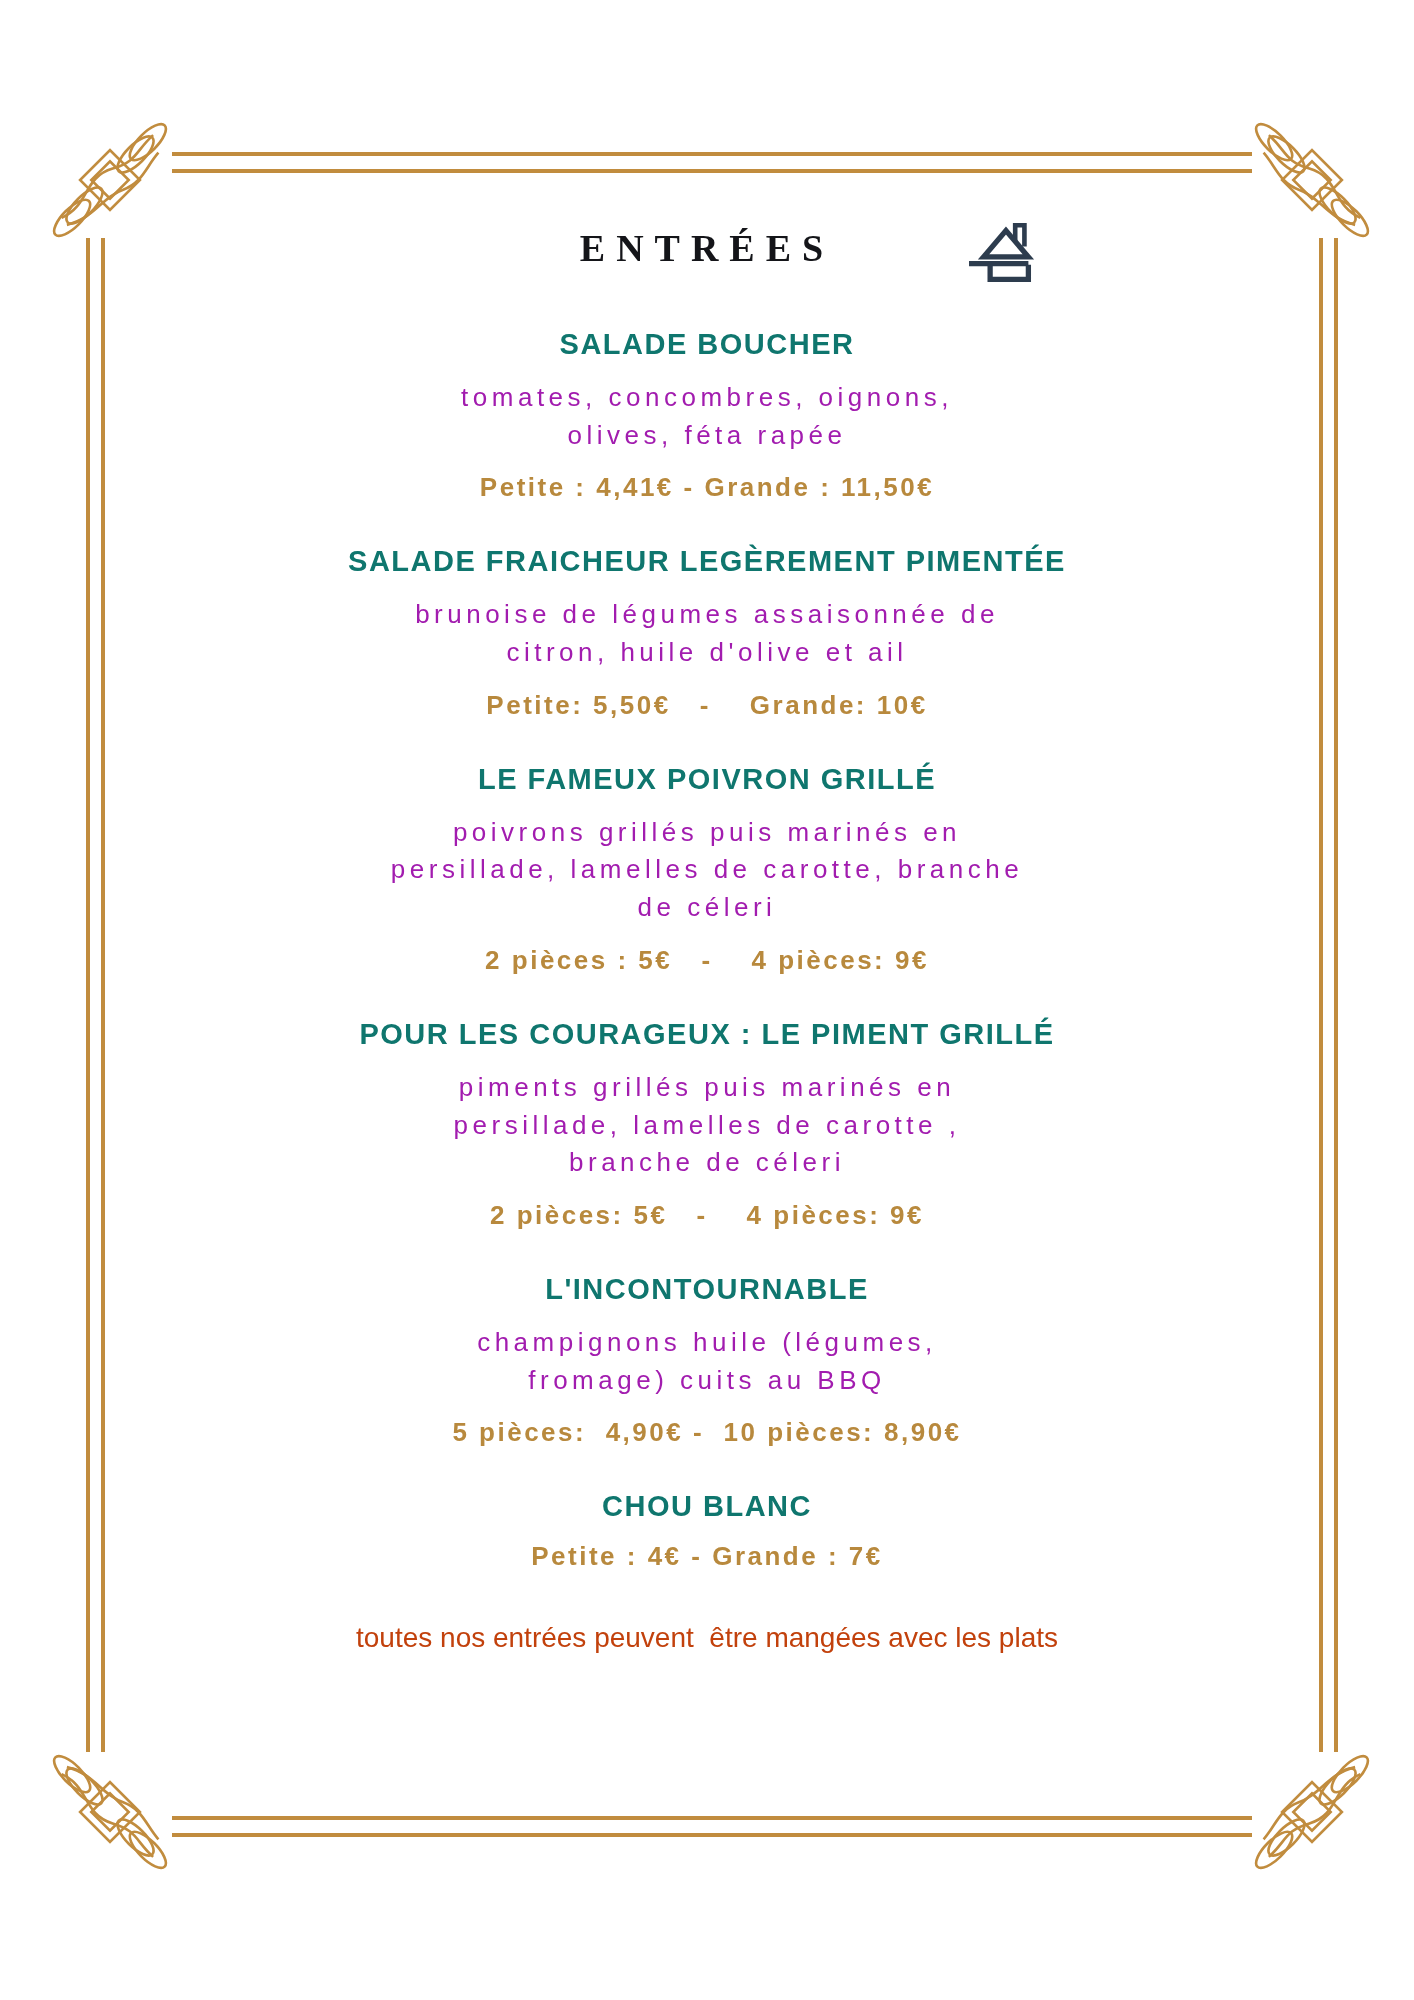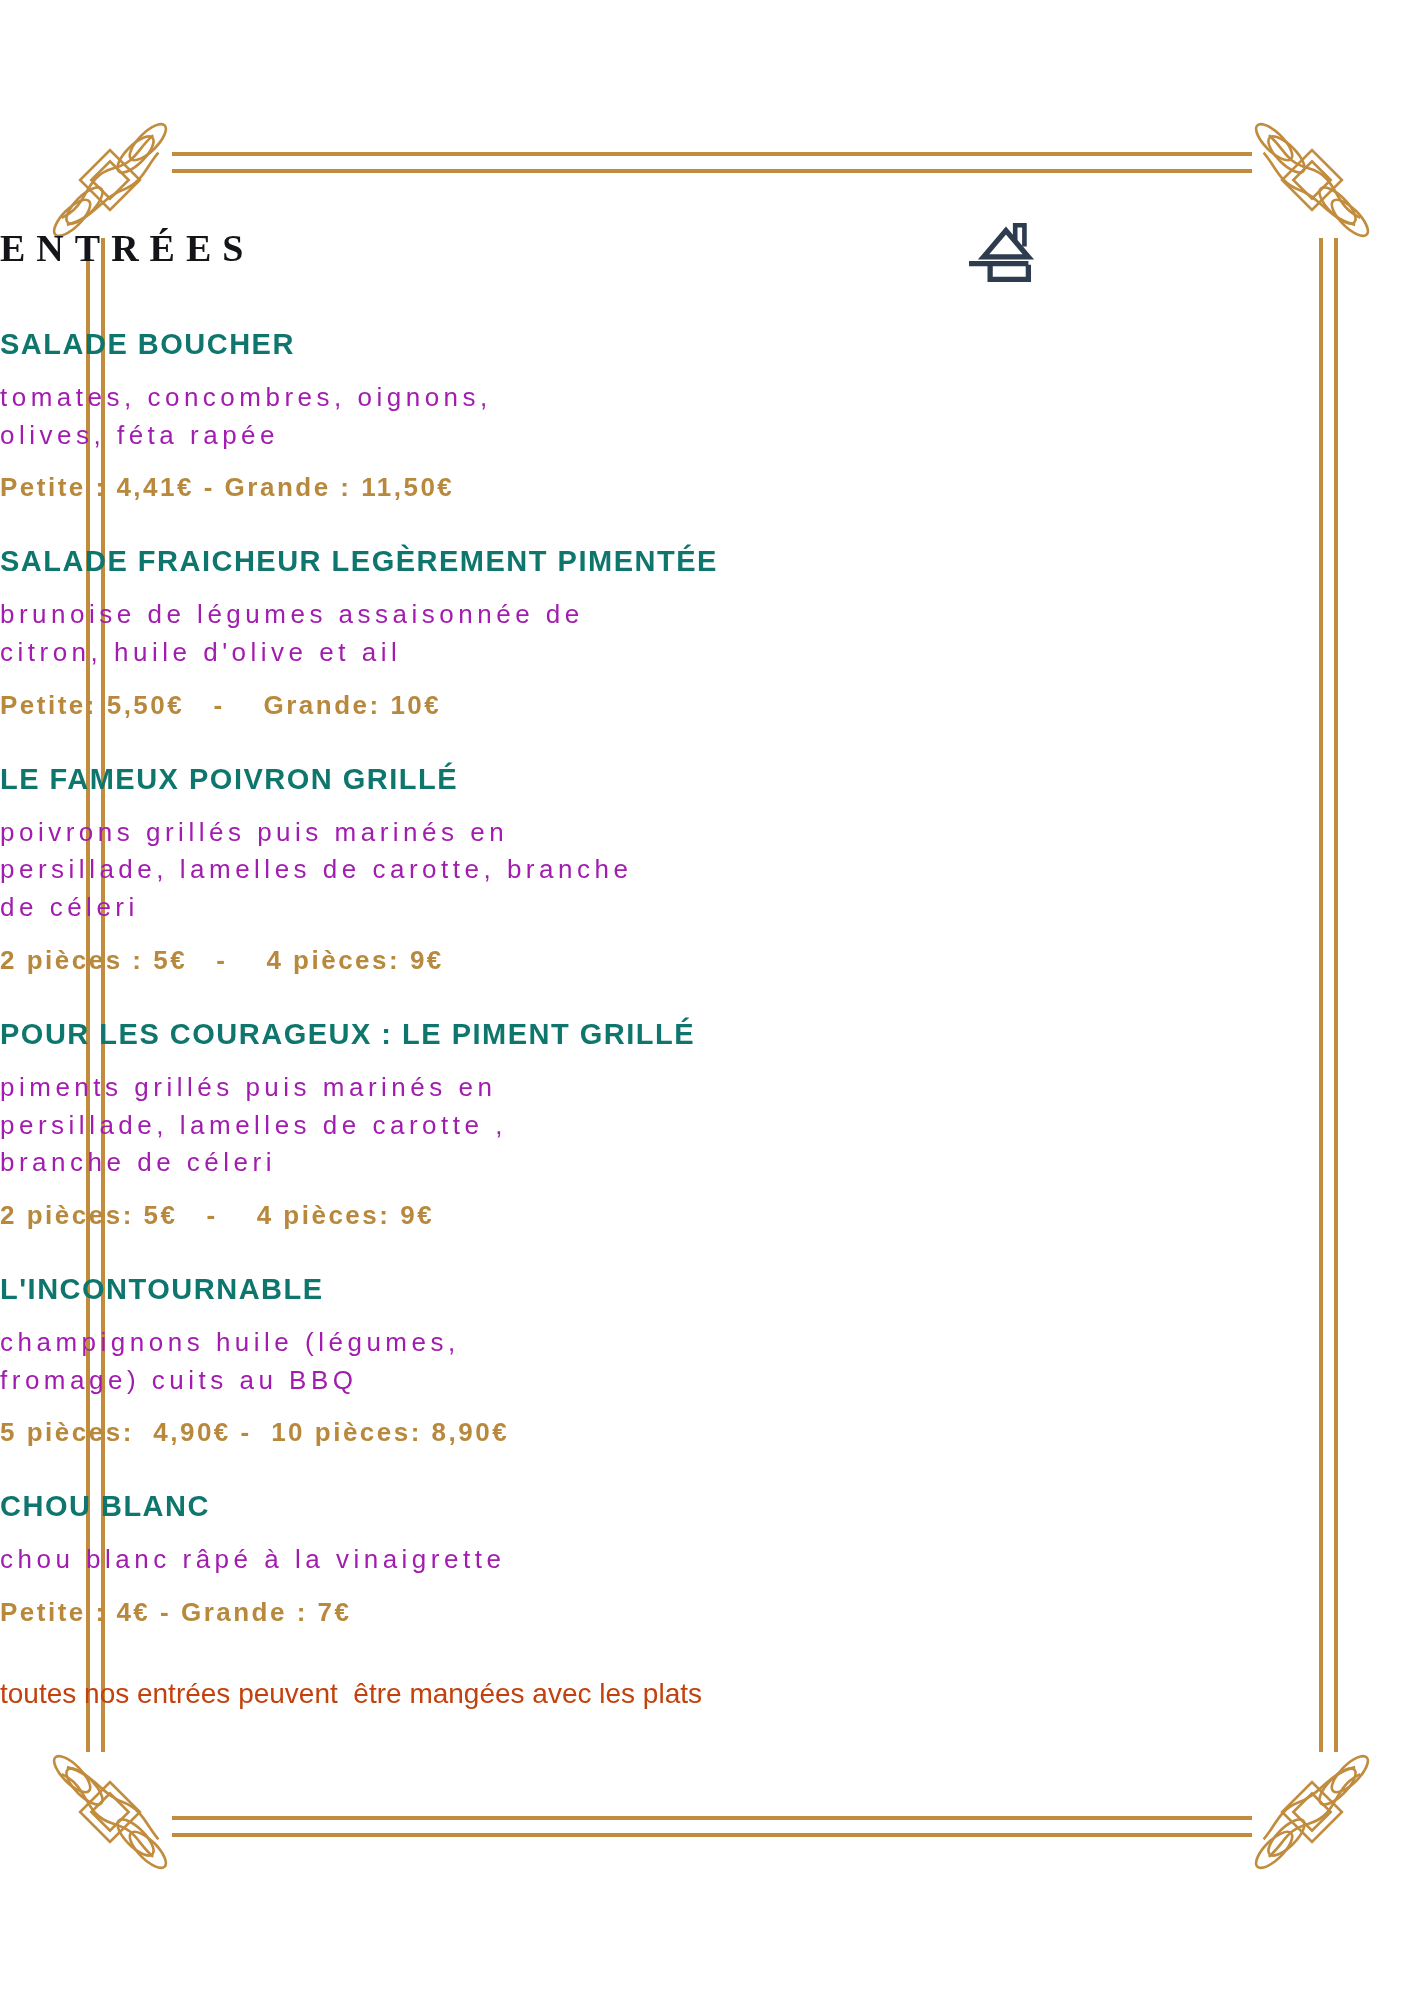--- a/index.html
+++ b/index.html
@@ -18,21 +18,21 @@
   .frame-v{width:19px;top:238px;bottom:248px;border-left:4px solid #c18c3e;border-right:4px solid #c18c3e;}
   .frame-v.left{left:86px;}
   .frame-v.right{right:76px;}
   .ornament{position:absolute;width:132px;height:132px;}
   .ornament svg{width:100%;height:100%;display:block;}
   .ornament.tl{left:44px;top:114px;}
   .ornament.tr{right:36px;top:114px;transform:scaleX(-1);}
   .ornament.bl{left:44px;bottom:122px;transform:scaleY(-1);}
   .ornament.br{right:36px;bottom:122px;transform:rotate(180deg);}
   
-  .content{position:absolute;inset:0;}
+  .content{position:absolute;inset:0;text-align:center;}
   .title-row{margin:226px 0 58px;position:relative;}
   .page-title{
     font-family:"Liberation Serif","DejaVu Serif",serif;
     font-size:38px;font-weight:700;letter-spacing:11px;
     color:#141519;margin:0;display:inline-block;
   }
   .logo-icon{position:absolute;left:calc(50% + 262px);top:-6px;}
   .menu-item{margin:0 auto 42px;}
   .item-name{
     font-size:29px;font-weight:700;letter-spacing:1.5px;
@@ -158,21 +158,20 @@
 
     <div class="menu-item">
       <h2 class="item-name">L'INCONTOURNABLE</h2>
       <p class="item-desc">champignons huile (légumes,
 fromage) cuits au BBQ</p>
       <p class="item-price">5 pièces:  4,90€ -  10 pièces: 8,90€</p>
     </div>
 
     <div class="menu-item">
       <h2 class="item-name">CHOU BLANC</h2>
-      <p class="item-desc">chou blanc râpé à la vinaigrette</p>
       <p class="item-price">Petite : 4€ - Grande : 7€</p>
     </div>
 
   </section>
 
   <p class="footer-note">toutes nos entrées peuvent  être mangées avec les plats</p>
 
 </div>
 
 </body></html>

